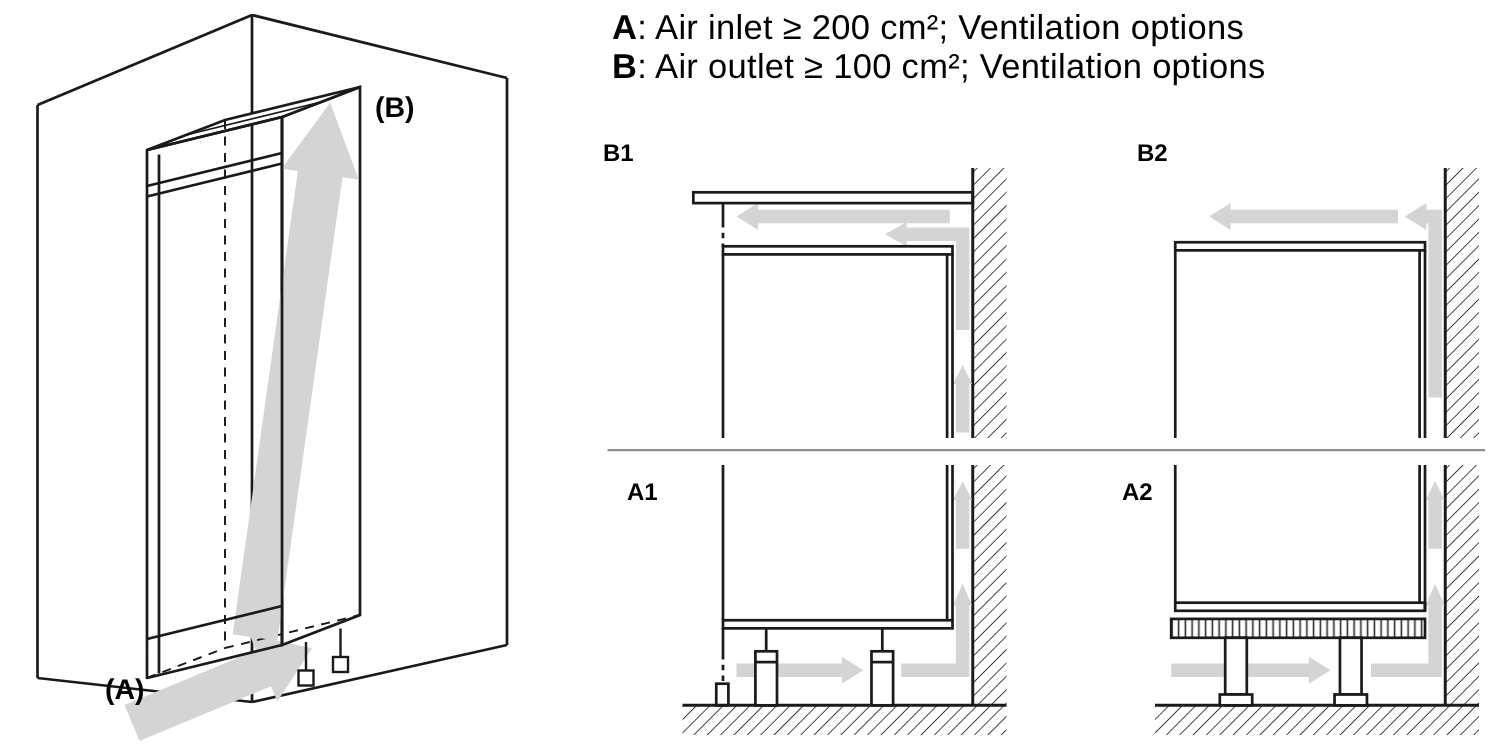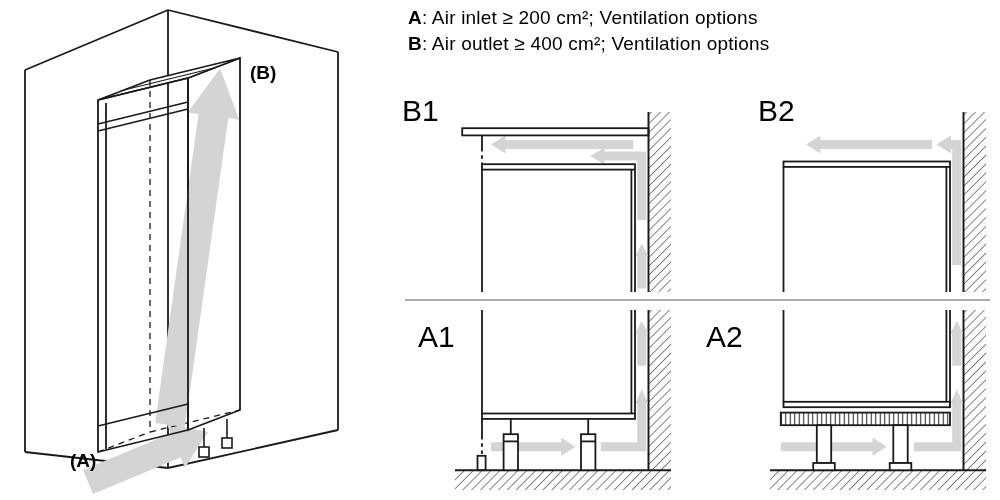--- a/index.html
+++ b/index.html
@@ -2,23 +2,23 @@
 <html><head>
 <meta charset="utf-8">
 <style>
   html,body{margin:0;padding:0}
   body{
     width:1000px;height:500px;position:relative;overflow:hidden;
     background:#ffffff;color:#000;
     font-family:"Liberation Sans", sans-serif;
   }
   .abs{position:absolute}
-  .legend{font-size:19px;line-height:26px;white-space:nowrap;letter-spacing:.2px}
+  .legend{font-size:23px;line-height:26px;white-space:nowrap;letter-spacing:.2px}
   .legend .k{font-weight:bold}
-  .plabel{font-size:30px;font-weight:normal}
+  .plabel{font-size:16px;font-weight:bold}
   .isolabel{font-size:19px;font-weight:bold}
   svg{display:block}
 </style>
 </head>
 <body>
 
 <svg class="abs" style="left:0;top:0" width="395" height="500" viewBox="0 0 395 500">
 
   <g stroke="#1a1a1a" stroke-width="1.8" fill="none" stroke-linejoin="round">
     <line x1="168" y1="10" x2="168" y2="468"></line>
@@ -60,27 +60,27 @@
     <rect x="199" y="447" width="10" height="10"></rect>
     <line x1="227" y1="419" x2="227" y2="438"></line>
     <rect x="222" y="438" width="10" height="10"></rect>
   </g>
 </svg>
 
 <div class="abs legend" style="left:408px;top:5px">
   <span class="k">A</span><span>: Air inlet ≥ 200 cm²; Ventilation options</span>
 </div>
 <div class="abs legend" style="left:408px;top:31px">
-  <span class="k">B</span><span>: Air outlet ≥ 400 cm²; Ventilation options</span>
+  <span class="k">B</span><span>: Air outlet ≥ 100 cm²; Ventilation options</span>
 </div>
 
 <div class="abs plabel" style="left:402px;top:94px">B1</div>
 <div class="abs plabel" style="left:758px;top:94px">B2</div>
 <div class="abs plabel" style="left:418px;top:320px">A1</div>
-<div class="abs plabel" style="left:706px;top:320px">A2</div>
+<div class="abs plabel" style="left:748px;top:320px">A2</div>
 
 <div class="abs isolabel" style="left:250px;top:62px">(B)</div>
 <div class="abs isolabel" style="left:70px;top:450px">(A)</div>
 
 <svg class="abs" style="left:400px;top:88px" width="600" height="412" viewBox="0 0 600 412">
   <defs>
     <pattern id="hatch" patternUnits="userSpaceOnUse" width="7" height="7" patternTransform="rotate(45)">
       <line x1="0" y1="0" x2="0" y2="7" stroke="#2b2b2b" stroke-width="1.3"></line>
     </pattern>
     <pattern id="slats" patternUnits="userSpaceOnUse" width="5" height="14">

